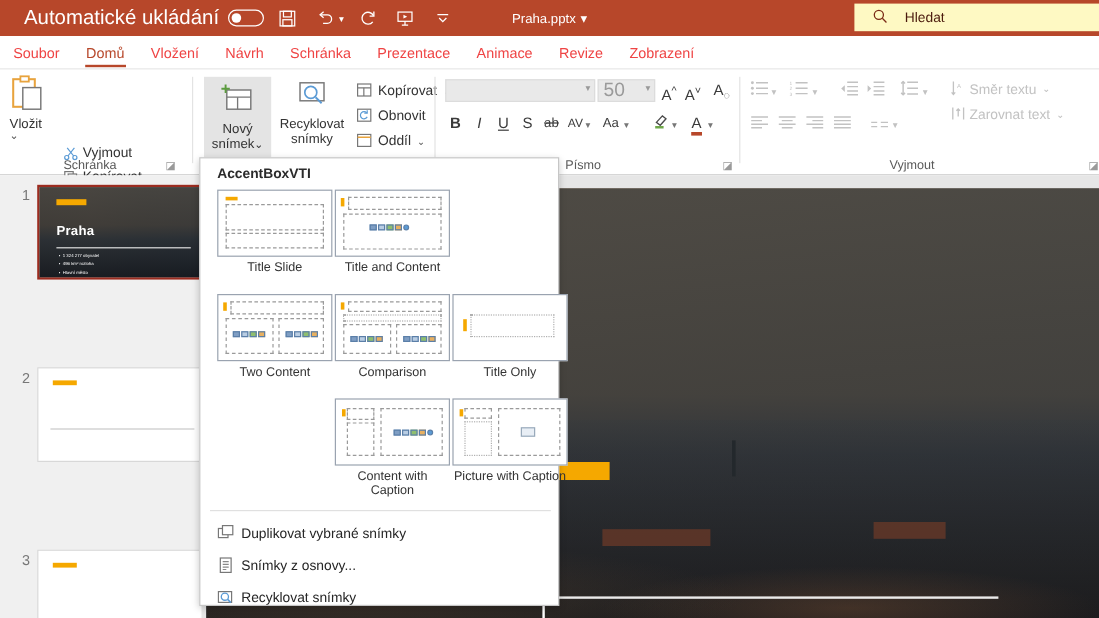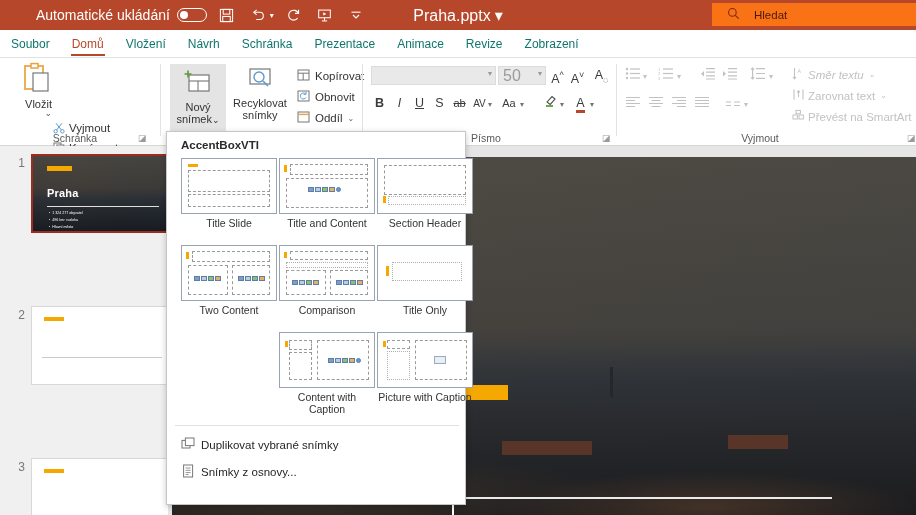--- a/index.html
+++ b/index.html
@@ -10,56 +10,56 @@
     font-size:12px; color:#262626; background:#fff;
     position:relative;
   }
 
   
   .titlebar {
     position:absolute; left:0; top:0; width:916px; height:30px;
     background:#B7472A; color:#fff;
     display:flex; align-items:center;
   }
-  .autosave-label { font-size:14px; margin-left:36px; white-space:nowrap; }
+  .autosave-label { font-size:17px; margin-left:20px; white-space:nowrap; }
   .toggle {
     width:30px; height:14px; border:1.3px solid #ffffff; border-radius:8px;
     margin-left:7px; position:relative; background:transparent;
   }
   .toggle:before {
     content:""; position:absolute; left:2px; top:1.8px;
     width:8px; height:8px; border-radius:50%; background:#fff;
   }
   .tb-icon {
     width:22px; height:22px; margin-left:9px;
     display:flex; align-items:center; justify-content:center;
     color:#fff;
   }
   .tb-icon svg { display:block; }
   .tb-caret { font-size:8px; margin-left:1px; }
   .doc-title {
     position:absolute; left:0; right:0; text-align:center;
-    font-size:16px; color:#fff; pointer-events:none;
+    font-size:11px; color:#fff; pointer-events:none;
   }
   .doc-title span.t { margin-right:4px; }
   .searchbox {
     position:absolute; left:712px; top:3px; width:204px; height:23px;
-    background:#f97316; display:flex; align-items:center;
+    background:#fef9c3; display:flex; align-items:center;
   }
   .searchbox .mag { margin-left:15px; color:#7a2a16; }
   .search-ph { margin-left:14px; font-size:11.5px; color:#4a1a0c; }
 
   
   .tabstrip {
     position:absolute; left:0; top:30px; width:916px; height:28px;
     background:#fff; display:flex; align-items:center;
     border-bottom:1px solid #e1e1e1;
   }
   .tab {
-    font-size:12px; color:#0f766e; padding:0 11px; height:28px;
+    font-size:12px; color:#ef4444; padding:0 11px; height:28px;
     line-height:28px; position:relative; white-space:nowrap;
   }
   .tab.active { color:#B7472A; }
   .tab.active:after {
     content:""; position:absolute; left:10px; right:10px; bottom:2px;
     height:2px; background:#B7472A;
   }
 
   
   .ribbon {
@@ -72,21 +72,21 @@
     position:absolute; bottom:2px; width:100%; text-align:center;
     font-size:10.5px; color:#5a5a5a;
   }
   .dlg-launch {
     position:absolute; bottom:3px; font-size:9px; color:#9a9a9a;
   }
 
   
   .paste-btn {
     position:absolute; left:8px; top:4px; width:44px; height:64px;
-    text-align:right;
+    text-align:left;
   }
   .paste-lab { font-size:11px; color:#333; margin-top:1px; }
   .cbitem {
     position:absolute; display:flex; align-items:flex-start;
     font-size:11.5px; color:#333; height:19px; white-space:nowrap;
   }
   .cbitem .ic { width:17px; text-align:center; margin-right:2px; }
   .cb-caret { font-size:8px; color:#666; margin-left:6px; }
 
   
@@ -538,50 +538,39 @@
           <path d="M1 1.5 H15 M1 4.5 H15 M1 7.5 H15 M1 10.5 H15"></path>
         </svg>
     </div>
     <div class="picon" style="left:105px;top:40px;">
       <svg width="16" height="9" viewBox="0 0 16 9" stroke="#c2c2c2" stroke-width="1.1">
           <path d="M1 2 H6 M1 5.5 H6 M9 2 H15 M9 5.5 H15"></path>
         </svg>
     </div>
     <div class="fcaret" style="left:124px;top:42px;">▾</div>
 
-    <div class="ptext" style="left:170px;top:8px;font-style:italic;">
+    <div class="ptext" style="left:170px;top:8px;">
       <span class="ic">
         <svg width="13" height="13" viewBox="0 0 13 13" stroke="#c2c2c2" stroke-width="1.1" fill="none">
           <path d="M2.5 1 V11.6 M1 10 L2.5 11.8 L4 10"></path>
             <text x="5.5" y="6" font-size="5" fill="#c2c2c2" stroke="none">A</text>
         </svg>
       </span>
       <span>Směr textu</span>
       <span style="margin-left:5px;font-size:8px;">⌄</span>
     </div>
     <div class="ptext" style="left:170px;top:29px;">
       <span class="ic">
         <svg width="13" height="13" viewBox="0 0 13 13" stroke="#c2c2c2" stroke-width="1.1" fill="none">
           <path d="M2 1.5 V11.5 M11 1.5 V11.5"></path>
             <path d="M6.5 3 V9 M5 4.3 L6.5 2.8 L8 4.3"></path>
         </svg>
       </span>
       <span>Zarovnat text</span>
       <span style="margin-left:5px;font-size:8px;">⌄</span>
-    </div>
-    <div class="ptext" style="left:170px;top:50px;">
-      <span class="ic">
-        <svg width="13" height="13" viewBox="0 0 13 13" stroke="#c2c2c2" stroke-width="1" fill="none">
-          <rect x="1" y="6" width="4.4" height="4"></rect>
-            <rect x="7" y="6" width="4.4" height="4"></rect>
-            <rect x="4" y="1.4" width="4.4" height="3.3"></rect>
-        </svg>
-      </span>
-      <span>Převést na SmartArt</span>
-
     </div>
 
     <div class="grp-label" style="left:50px;width:180px;">Vyjmout</div>
     <div class="dlg-launch" style="left:287px;">◪</div>
   </div>
 </div>
 
 <div class="thumbpane">
 
   <div class="thumbrow" style="top:8px;height:82px;">
@@ -651,28 +640,20 @@
         <span class="cg"></span>
           <span class="cg b"></span>
           <span class="cg g"></span>
           <span class="cg o"></span>
           <span class="cg circ"></span>
       </div>
     </div>
     <div class="cap">Title and Content</div>
   </div>
 
-  <div class="lay" style="left:210px;top:26px;">
-    <div class="box hl">
-      <div class="ph" style="left:6px;top:6px;right:6px;height:30px;"></div>
-      <div class="accent" style="left:5px;top:37px;width:3px;height:7px;"></div>
-      <div class="ph dotted" style="left:10px;top:37px;right:6px;height:9px;"></div>
-    </div>
-    <div class="cap">Section Header</div>
-  </div>
 
   <div class="lay" style="left:14px;top:113px;">
     <div class="box hl">
       <div class="accent" style="left:4px;top:6px;width:3px;height:7px;"></div>
       <div class="ph" style="left:10px;top:5px;right:6px;height:11px;"></div>
       <div class="ph" style="left:6px;top:19px;width:40px;bottom:5px;"></div>
       <div class="ph" style="left:50px;top:19px;right:6px;bottom:5px;"></div>
       <div class="contentglyph" style="left:12px;top:30px;">
         <span class="cg"></span>
           <span class="cg b"></span>
@@ -764,13 +745,23 @@
   <div class="dd-item" style="top:327px;">
     <span class="ic">
       <svg width="14" height="14" viewBox="0 0 14 14" fill="none" stroke="#777" stroke-width="1">
         <rect x="2.6" y="1" width="9" height="12" fill="#fff"></rect>
           <path d="M4.6 4 H9.6 M4.6 6.3 H9.6 M4.6 8.6 H9.6 M4.6 10.6 H7.6" stroke="#888" stroke-width=".9"></path>
       </svg>
     </span>
     <span class="lab">Snímky z osnovy...</span>
   </div>
 
+  <div class="dd-item" style="top:354px;">
+    <span class="ic">
+      <svg width="14" height="14" viewBox="0 0 14 14" fill="none" stroke="#777" stroke-width="1">
+        <rect x="1" y="2" width="11" height="9" fill="#fff"></rect>
+        <circle cx="6.4" cy="6.2" r="3" stroke="#5B9BD5" stroke-width="1.1"></circle>
+          <path d="M8.7 8.5 L11.4 11.2" stroke="#5B9BD5" stroke-width="1.3"></path>
+      </svg>
+    </span>
+    <span class="lab">Recyklovat snímky</span>
+  </div>
 </div>
 
 </body></html>

